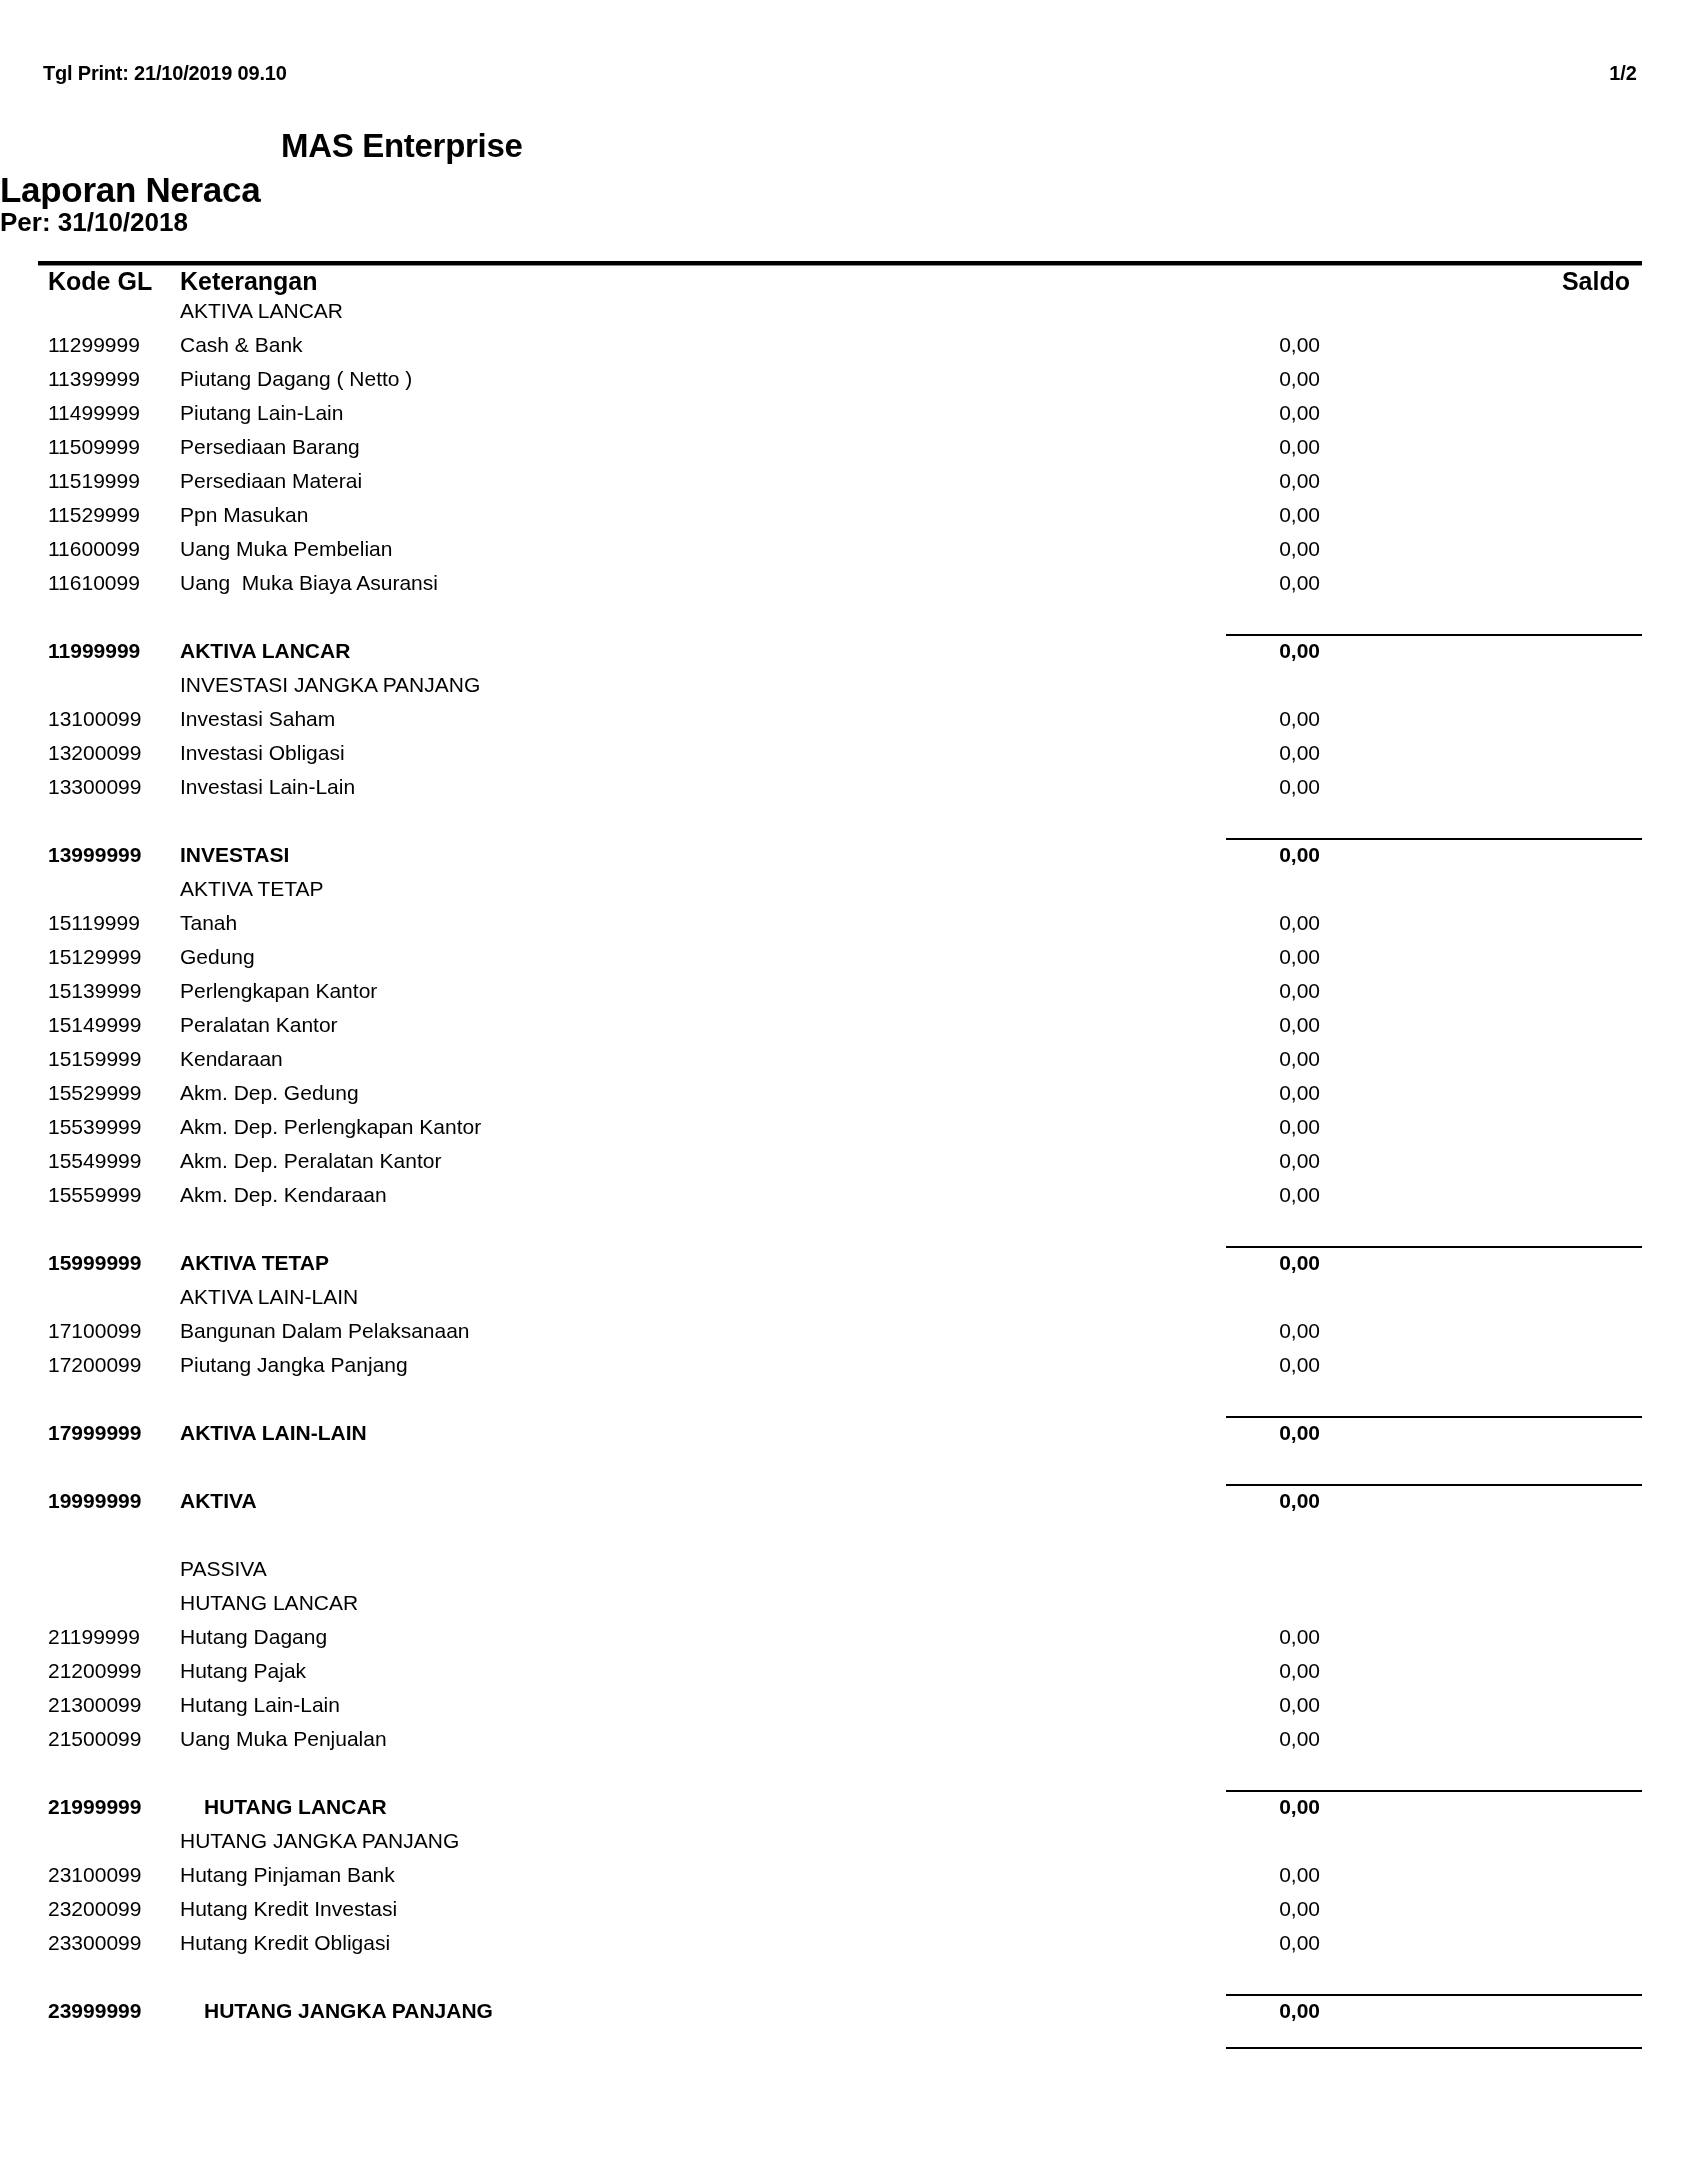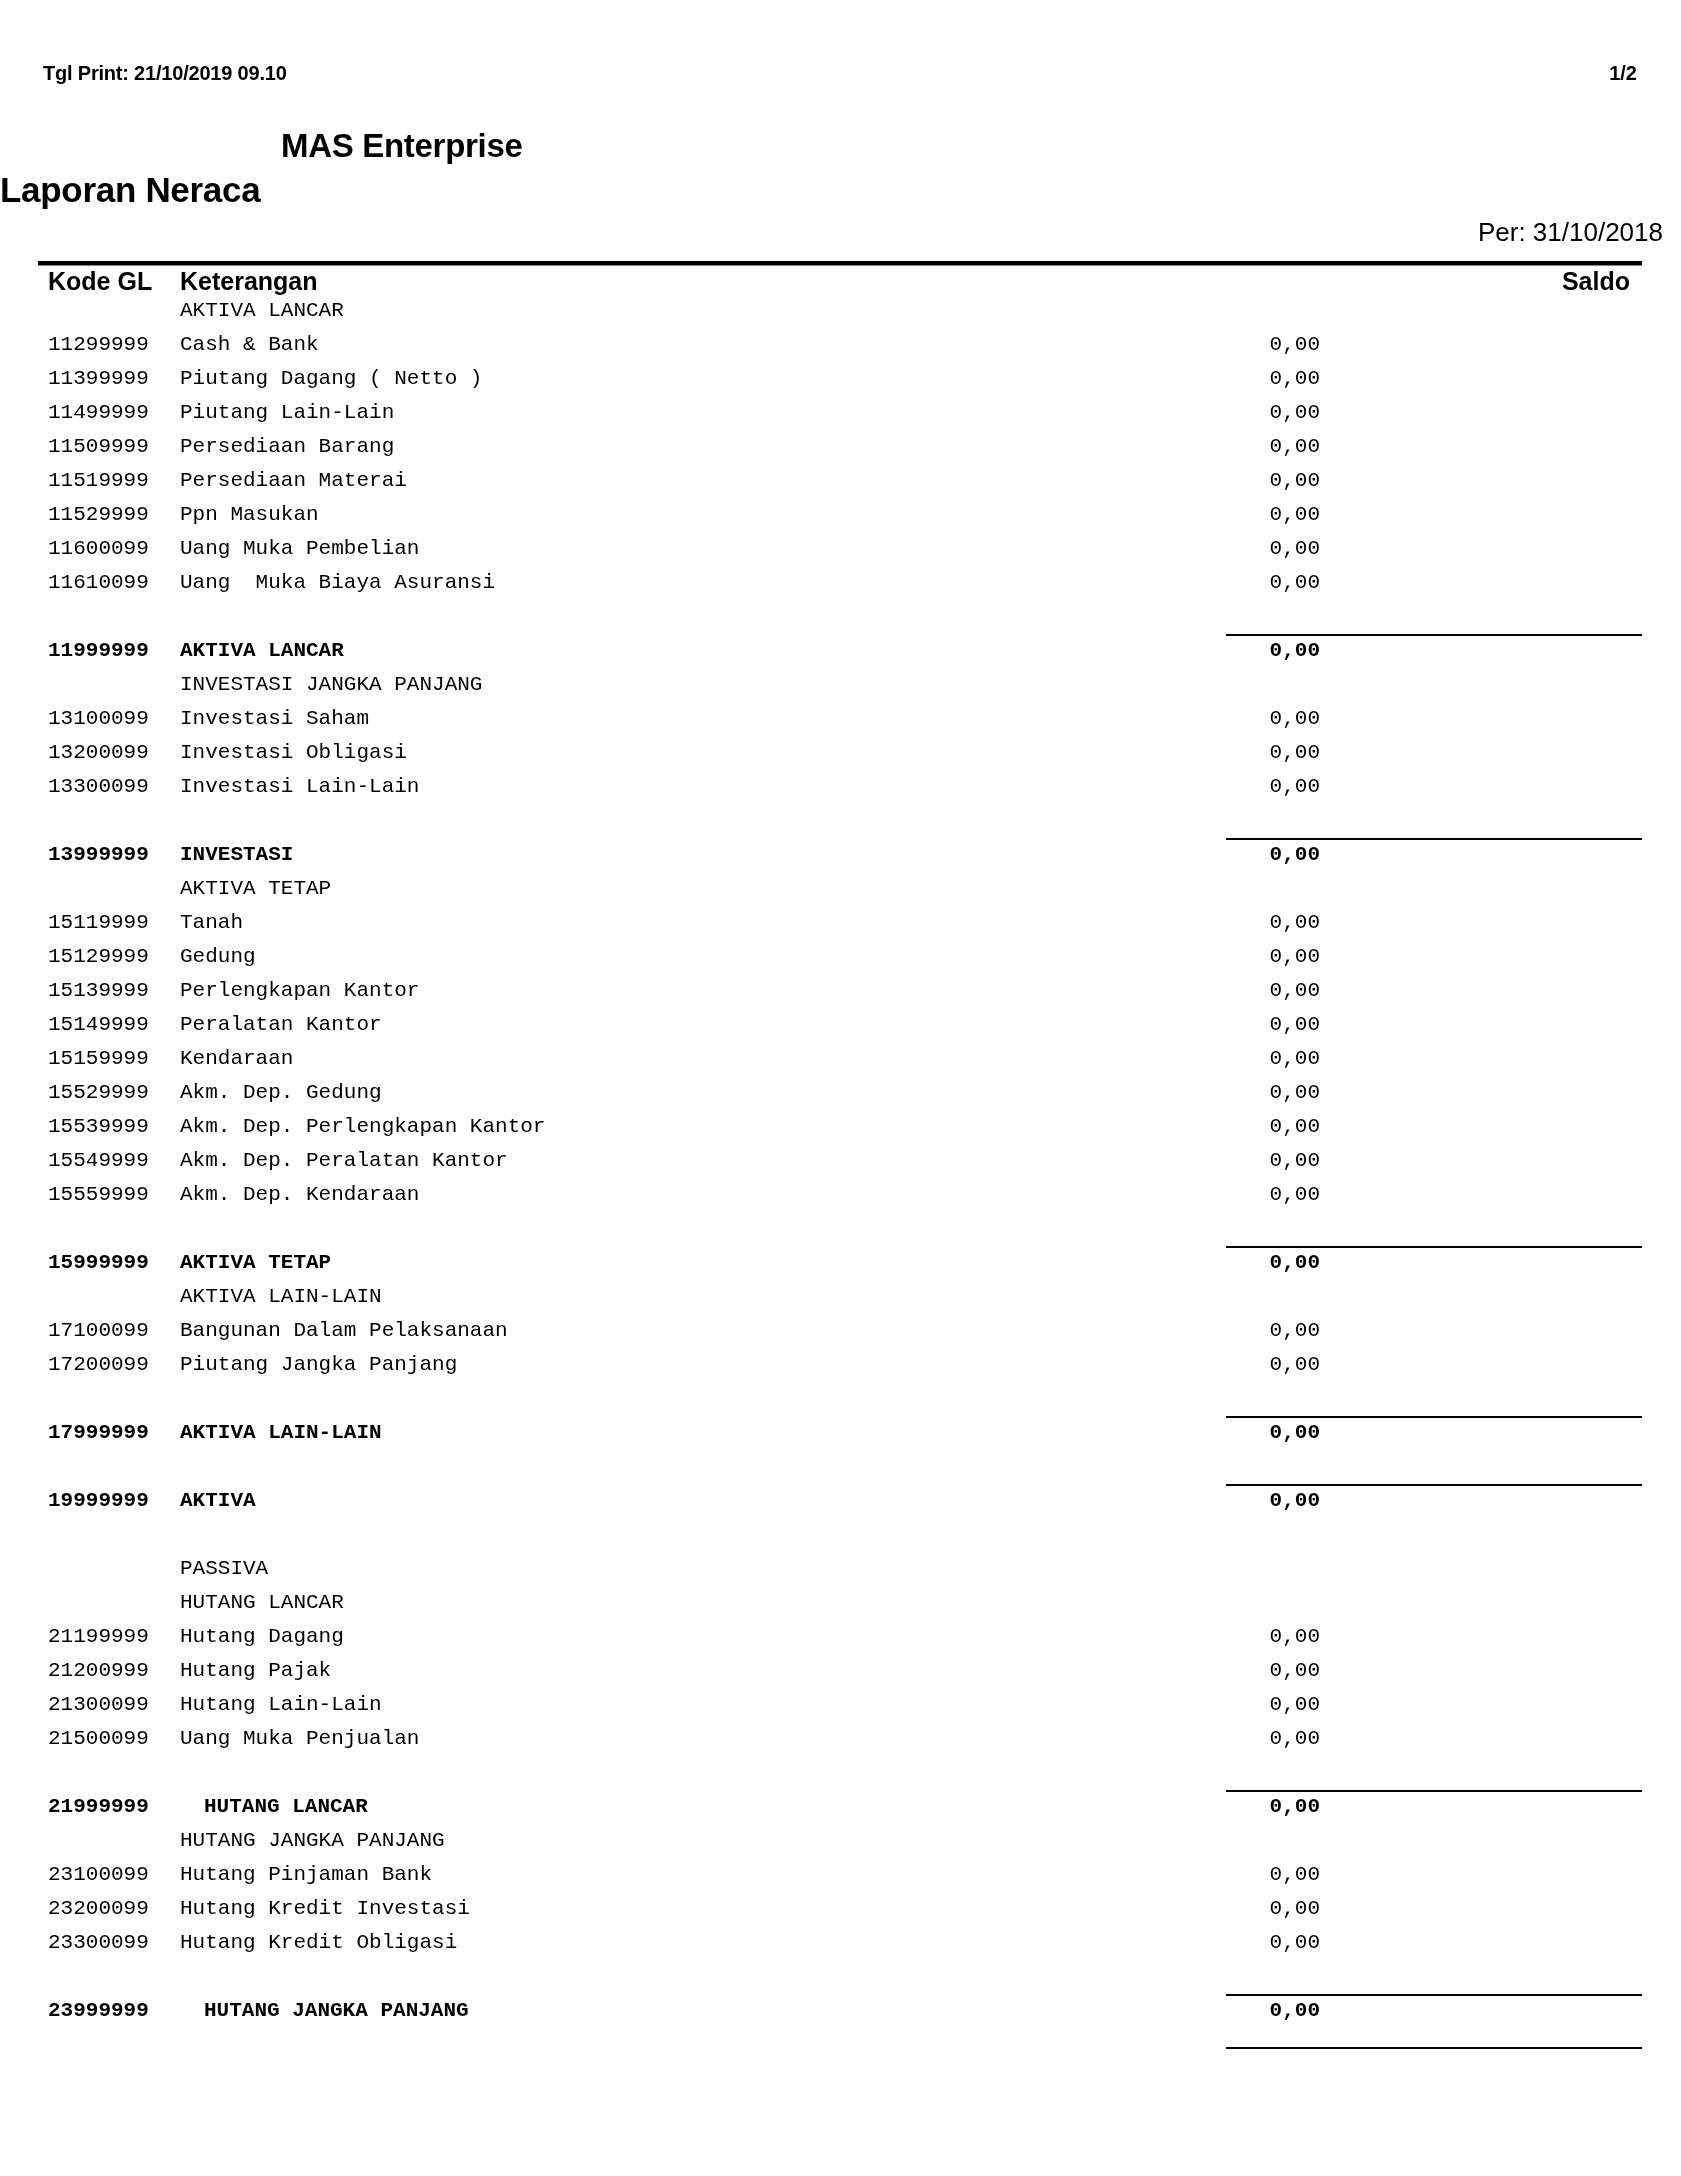--- a/index.html
+++ b/index.html
@@ -1,28 +1,28 @@
 <!DOCTYPE html>
 <html><head>
 <meta charset="utf-8">
 <style>
   html, body { margin: 0; padding: 0; background: #ffffff; }
   body { width: 1681px; height: 2176px; position: relative; overflow: hidden; color: #000; font-family: "Liberation Sans", sans-serif; }
   .print-date { position: absolute; left: 43px; top: 62px; font-size: 20px; font-weight: bold; letter-spacing: -0.2px; }
   .page-num { position: absolute; right: 44px; top: 62px; font-size: 20px; font-weight: bold; }
   .company { position: absolute; left: 281px; top: 127px; font-size: 33px; font-weight: bold; letter-spacing: -0.3px; }
   .title { position: absolute; left: 0; width: 1663px; top: 170px; font-size: 35px; font-weight: bold; letter-spacing: -0.3px; }
-  .subtitle { position: absolute; left: 0; width: 1663px; text-align: right; top: 217px; font-size: 26px; font-weight: normal; }
+  .subtitle { position: absolute; left: 0; width: 1663px; text-align: left; top: 207px; font-size: 26px; font-weight: bold; }
   .top-rule { position: absolute; left: 38px; width: 1604px; top: 261px; height: 4px; background: #000; }
   .top-rule::after { content: ""; position: absolute; left: 0; right: 0; top: 4px; height: 1px; background: #888; }
   .col-head { position: absolute; top: 267px; font-size: 25px; font-weight: bold; }
   .ch-kode { left: 48px; }
   .ch-ket { left: 180px; }
   .ch-saldo { right: 51px; margin-left: 48px; }
-  .rows { position: absolute; left: 0; top: 294px; width: 1370px; font-family: Liberation Mono, monospace; }
+  .rows { position: absolute; left: 0; top: 294px; width: 1370px; }
   .row { position: relative; height: 34px; font-size: 21px; }
   .row .kode { position: absolute; left: 48px; top: 5px; }
   .row .ket { position: absolute; left: 180px; top: 5px; white-space: pre; }
   .row .saldo { position: absolute; right: 50px; top: 5px; }
   .row.subtotal .kode, .row.subtotal .ket, .row.subtotal .saldo { font-weight: bold; }
   .row.subtotal .ket.indent { left: 204px; }
   .row.subtotal::before { content: ""; position: absolute; left: 1226px; width: 416px; top: 0px; height: 2px; background: #000; }
   .bottom-rule { position: absolute; left: 1226px; width: 416px; height: 2px; background: #000; top: 2047px; }
 </style>
 </head>

